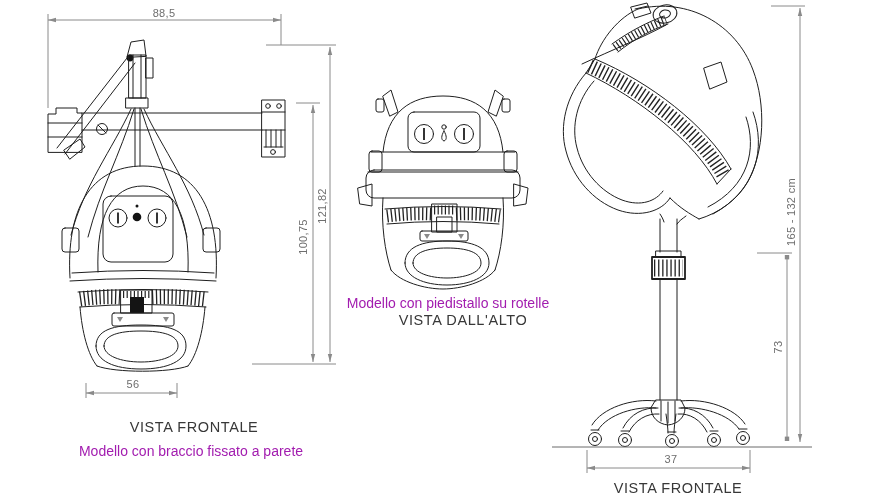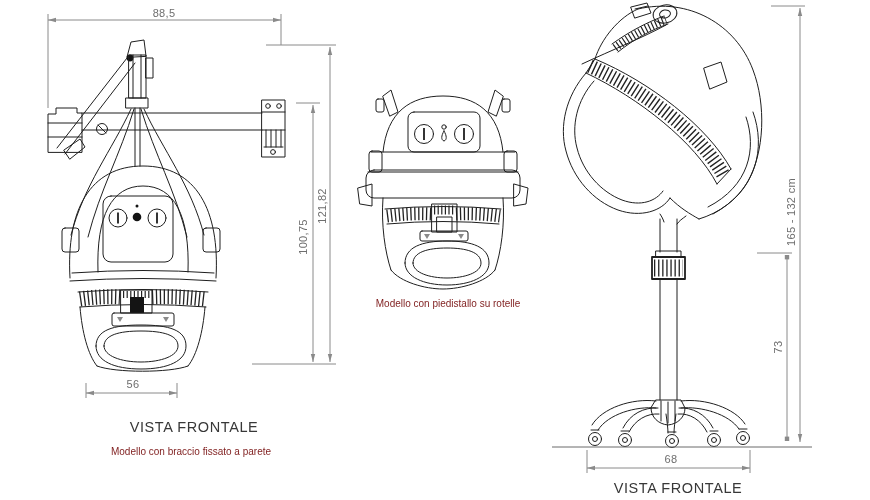--- a/index.html
+++ b/index.html
@@ -10,21 +10,21 @@
   svg{position:absolute;left:0;top:0;}
   .ink{stroke:#1f1f1f;fill:none;stroke-width:1;stroke-linejoin:round;stroke-linecap:round;}
   .ink2{stroke:#1f1f1f;fill:none;stroke-width:1.8;stroke-linejoin:round;}
   .fillink{fill:#141414;stroke:none;}
   .dimline{stroke:#8a8a8a;fill:none;stroke-width:1;stroke-linecap:butt;}
   .dimarrow{fill:#8a8a8a;stroke:none;}
   .hatch{stroke:#222;fill:none;stroke-linecap:butt;}
   .lbl{position:absolute;white-space:nowrap;transform:translate(-50%,-50%);}
   .dimtxt{font-size:11px;color:#6e6e6e;letter-spacing:0.3px;}
   .dimtxt.rot{transform:translate(-50%,-50%) rotate(-90deg);}
-  .cap1{font-size:10px;color:#7f1d1d;}
+  .cap1{font-size:14px;color:#a21caf;}
   .cap2{font-size:14.5px;color:#383838;letter-spacing:0.6px;}
 </style>
 </head>
 <body>
 
 <div class="canvas">
 
 <svg width="870" height="500" viewBox="0 0 870 500">
 
   <g>
@@ -215,19 +215,20 @@
 
 <div class="lbl dimtxt" style="left:164px;top:13px;">88,5</div>
 <div class="lbl dimtxt rot" style="left:303px;top:237px;">100,75</div>
 <div class="lbl dimtxt rot" style="left:322px;top:206px;">121,82</div>
 <div class="lbl dimtxt" style="left:133px;top:384px;">56</div>
 
 <div class="lbl cap1" style="left:191px;top:410px;margin-top:41px;">Modello con braccio fissato a parete</div>
 <div class="lbl cap2" style="left:194px;top:427px;">VISTA FRONTALE</div>
 
 <div class="lbl cap1" style="left:448px;top:303px;">Modello con piedistallo su rotelle</div>
-
-<div class="lbl dimtxt" style="left:671px;top:459px;">68</div>
+<div class="lbl cap2" style="left:463px;top:320px;">VISTA DALL'ALTO</div>
+
+<div class="lbl dimtxt" style="left:671px;top:459px;">37</div>
 <div class="lbl dimtxt rot" style="left:778px;top:347px;">73</div>
 <div class="lbl dimtxt rot" style="left:791px;top:212px;">165 - 132 cm</div>
 <div class="lbl cap2" style="left:678px;top:488px;">VISTA FRONTALE</div>
 
 </div>
 
 </body></html>

